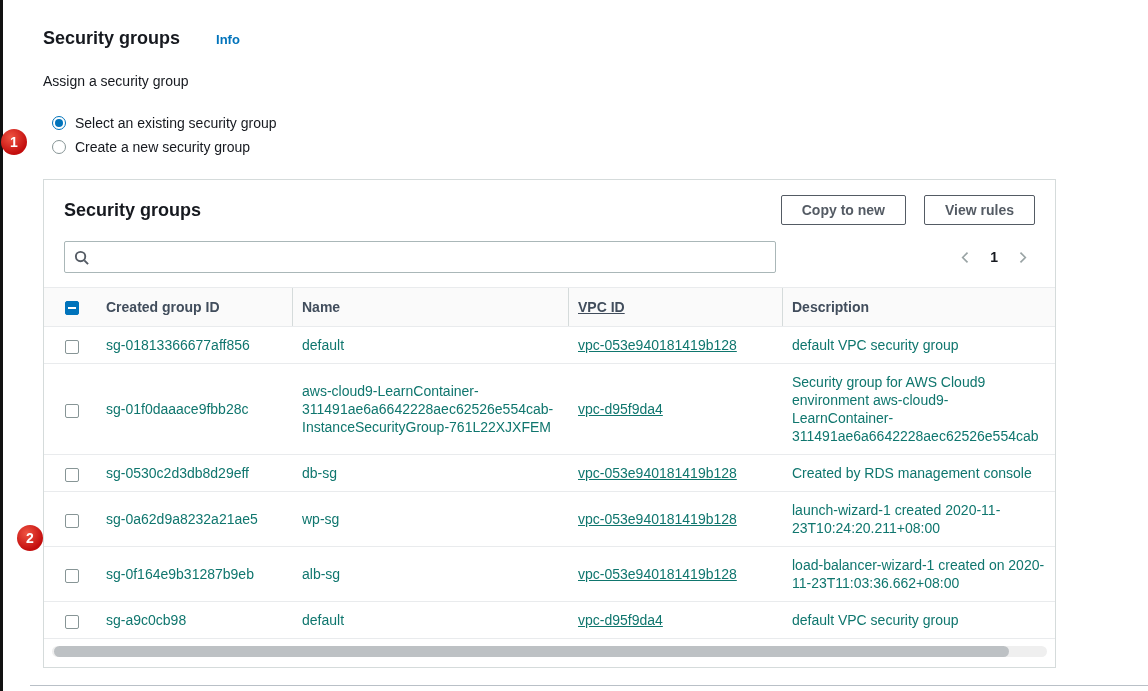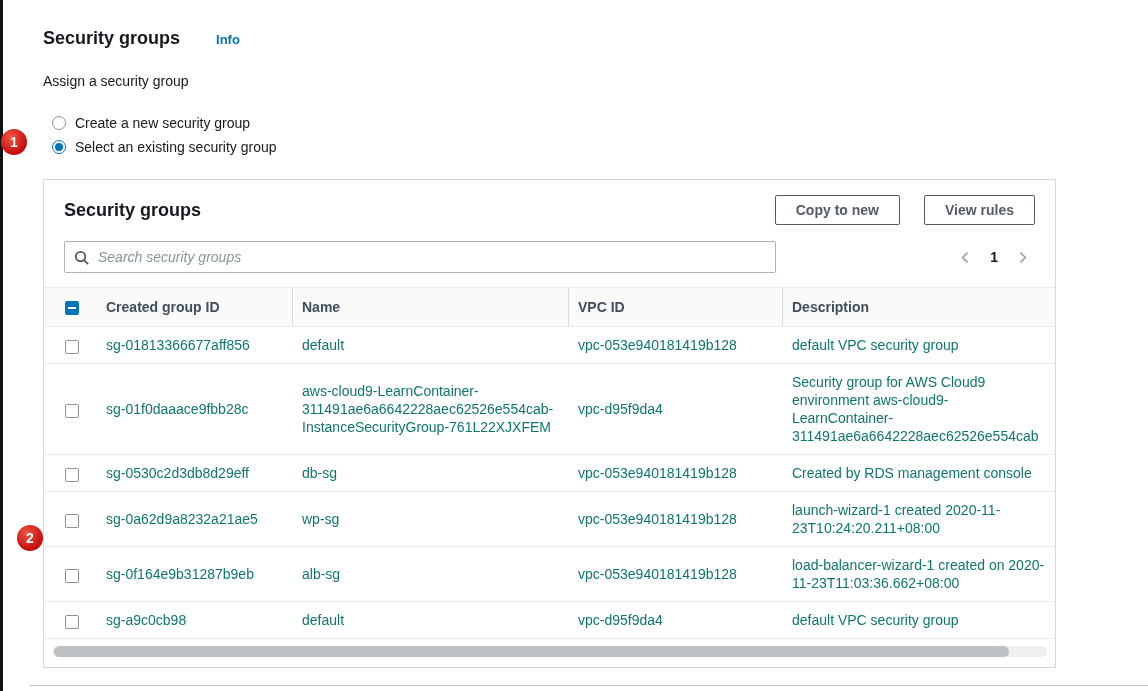--- a/index.html
+++ b/index.html
@@ -40,21 +40,21 @@
   }
   .radio.selected { border-color: #0073bb; }
   .radio.selected::after {
     content: ""; position: absolute; left: 2px; top: 2px;
     width: 8px; height: 8px; border-radius: 50%; background: #0073bb;
   }
 
   .panel { margin-top: 20px; border: 1px solid #d5dbdb; background: #fff; }
   .panel-header { display: flex; align-items: center; padding: 15px 20px 6px 20px; }
   .panel-header h2 { margin: 0; font-size: 18px; font-weight: 700; color: #16191f; }
-  .panel-actions { margin-left: auto; display: flex; gap: 24px; }
+  .panel-actions { margin-left: auto; display: flex; gap: 18px; }
   .btn {
     background: #fff; border: 1px solid #545b64; border-radius: 2px;
     color: #545b64; font-weight: 700; font-size: 14px;
     padding: 5px 20px; line-height: 18px; cursor: pointer;
     font-family: inherit;
   }
 
   .toolbar { display: flex; align-items: center; padding: 10px 20px 14px 20px; }
   .search-box {
     width: 712px; height: 32px;
@@ -79,21 +79,21 @@
   }
   thead th:nth-child(n+3) { box-shadow: inset 1px 0 0 #d5dbdb; }
   tbody td {
     padding: 9px 10px; border-bottom: 1px solid #e9ebed;
     vertical-align: middle; color: #0f766e; line-height: 18px;
     overflow-wrap: anywhere;
   }
   .col-check { width: 52px; padding-left: 21px; }
   .col-id   { width: 196px; }
   .col-name { width: 276px; }
-  .col-vpc  { width: 214px; }
+  .col-vpc  { width: 214px; text-decoration: underline; }
   tr.selected td { background: #f1faff; border-top: 1px solid #86b8d8; border-bottom: 1px solid #86b8d8; }
 
   .checkbox {
     width: 14px; height: 14px; border: 1px solid #879596; border-radius: 2px;
     background: #fff; display: inline-block; position: relative; cursor: pointer;
     vertical-align: middle;
   }
   .checkbox.checked, .checkbox.indeterminate { background: #0073bb; border-color: #0073bb; }
   .checkbox.checked::after {
     content: ""; position: absolute; left: 4px; top: 1px;
@@ -138,26 +138,26 @@
 
     <div class="page-header">
       <h1>Security groups</h1>
       <a class="info-link">Info</a>
     </div>
 
     <div class="assign">
       <div class="assign-label">Assign a security group</div>
       <div id="radio-options">
           <div class="radio-row">
+            <span class="radio selected"></span>
+            <span>Select an existing security group</span>
+          </div>
+          <div class="radio-row">
             <span class="radio"></span>
             <span>Create a new security group</span>
-          </div>
-          <div class="radio-row">
-            <span class="radio selected"></span>
-            <span>Select an existing security group</span>
           </div>
         </div>
     </div>
 
     <div class="panel">
       <div class="panel-header">
         <h2>Security groups</h2>
         <div class="panel-actions">
           <button class="btn">Copy to new</button>
           <button class="btn">View rules</button>
@@ -165,21 +165,20 @@
       </div>
 
       <div class="toolbar">
         <div class="search-box">
           <span style="display:inline-flex;">
             <svg width="15" height="15" viewBox="0 0 16 16">
                 <circle cx="7" cy="7" r="5" fill="none" stroke="#545b64" stroke-width="2"></circle>
                 <line x1="11" y1="11" x2="15" y2="15" stroke="#545b64" stroke-width="2"></line>
               </svg>
           </span>
-          <input placeholder="Search security groups" style="">
         </div>
         <div class="pagination">
           <span class="chev">
             <svg width="13" height="13" viewBox="0 0 16 16">
                 <path d="M10.5 2 L4.5 8 L10.5 14" fill="none" stroke="#99a3a4" stroke-width="2"></path>
               </svg>
           </span>
           <span class="page-num">1</span>
           <span class="chev">
             <svg width="13" height="13" viewBox="0 0 16 16">

